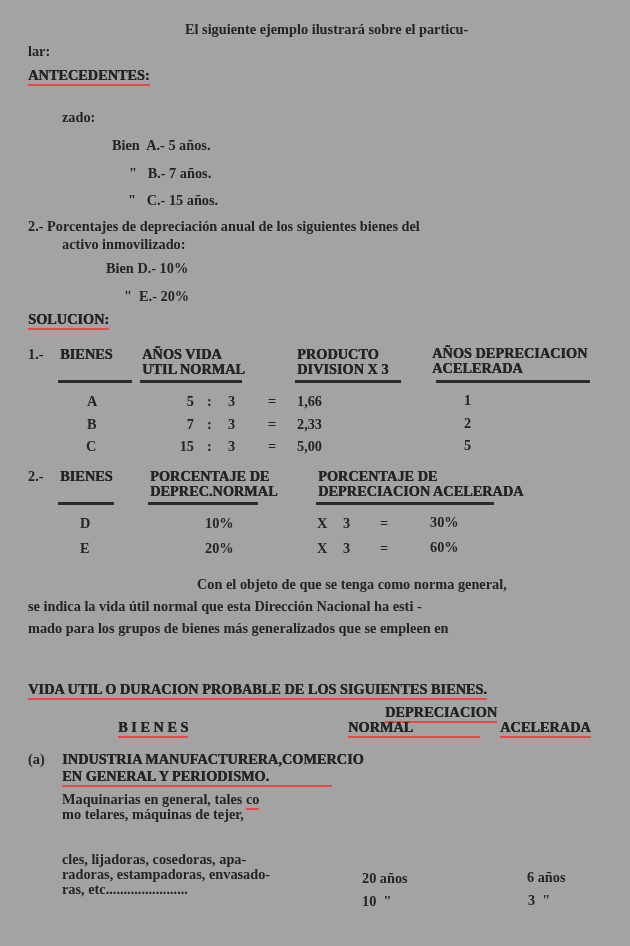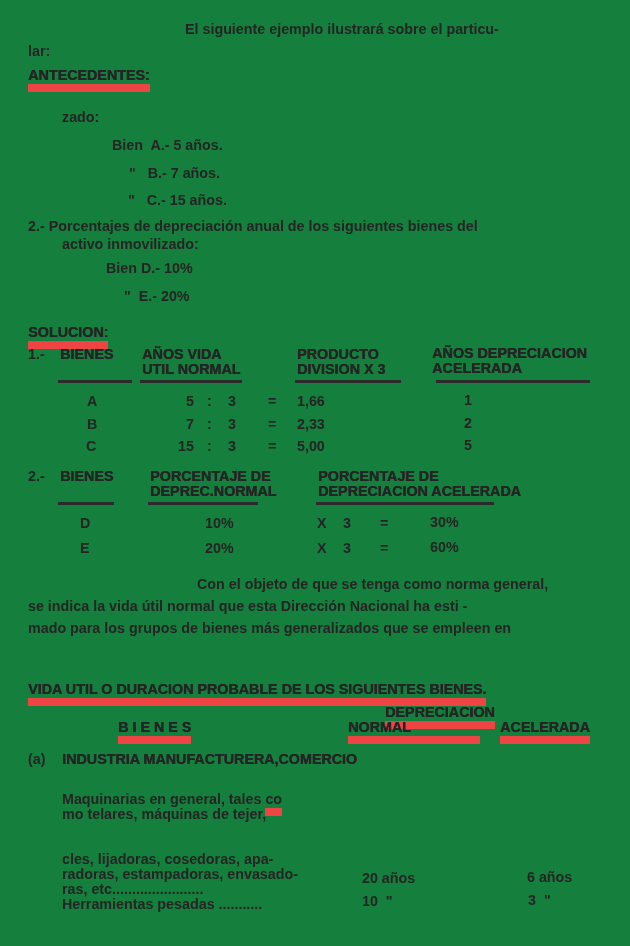--- a/index.html
+++ b/index.html
@@ -1,28 +1,28 @@
 <!DOCTYPE html>
 <html><head>
 <meta charset="utf-8">
 <style>
   html,body{margin:0;padding:0;background:#ffffff;}
   #page{
     position:relative;
     width:630px;height:946px;
-    background:#15803d;
+    background:#a3a3a3;
     overflow:hidden;
-    font-family:Liberation Sans, sans-serif;
+    font-family:Liberation Serif, serif;
     font-size:14.3px;
     font-weight:bold;
     color:#242424;
     line-height:1.05;
   }
   .t{position:absolute;white-space:pre;}
-  .u{border-bottom:8px solid #ef4444;padding-bottom:1px;}
+  .u{border-bottom:2px solid #ef4444;padding-bottom:1px;}
   .hv{text-shadow:0.5px 0 0 currentColor;}
   .rule{position:absolute;height:3px;background:#2b2b2b;}
   .ra{display:inline-block;text-align:right;}
 </style>
 </head>
 <body>
 
 <div id="page">
 
   <div class="t" style="left:185px;top:22px">El siguiente ejemplo ilustrará sobre el particu-</div>
@@ -35,21 +35,21 @@
   <div class="t" style="left:112px;top:138px">Bien  A.- 5 años.</div>
   <div class="t" style="left:129px;top:166px">"   B.- 7 años.</div>
   <div class="t" style="left:128px;top:193px">"   C.- 15 años.</div>
 
   <div class="t" style="left:28px;top:219px">2.- Porcentajes de depreciación anual de los siguientes bienes del</div>
   <div class="t" style="left:62px;top:237px">activo inmovilizado:</div>
 
   <div class="t" style="left:106px;top:261px">Bien D.- 10%</div>
   <div class="t" style="left:124px;top:289px">"  E.- 20%</div>
 
-  <div class="t u hv" style="left:28px;top:325px">SOLUCION:</div>
+  <div class="t u hv" style="left:28px;top:312px">SOLUCION:</div>
 
   <div class="t" style="left:28px;top:347px">1.-</div>
   <div class="t hv" style="left:60px;top:347px">BIENES</div>
   <div class="t hv" style="left:142px;top:347px">AÑOS VIDA</div>
   <div class="t hv" style="left:142px;top:362px">UTIL NORMAL</div>
   <div class="t hv" style="left:297px;top:347px">PRODUCTO</div>
   <div class="t hv" style="left:297px;top:362px">DIVISION X 3</div>
   <div class="t hv" style="left:432px;top:346px">AÑOS DEPRECIACION</div>
   <div class="t hv" style="left:432px;top:361px">ACELERADA</div>
   <div class="rule" style="left:58px;top:380px;width:74px"></div>
@@ -111,27 +111,27 @@
 
   <div class="t u hv" style="left:28px;top:682px">VIDA UTIL O DURACION PROBABLE DE LOS SIGUIENTES BIENES.</div>
 
   <div class="t u hv" style="left:385px;top:705px">DEPRECIACION</div>
   <div class="t u hv" style="left:118px;top:720px">B I E N E S</div>
   <div class="t u hv" style="left:348px;top:720px;width:132px">NORMAL</div>
   <div class="t u hv" style="left:500px;top:720px">ACELERADA</div>
 
   <div class="t" style="left:28px;top:752px">(a)</div>
   <div class="t hv" style="left:62px;top:752px">INDUSTRIA MANUFACTURERA,COMERCIO</div>
+  <div class="t u hv" style="left:62px;top:769px;width:270px">EN GENERAL Y PERIODISMO.</div>
 
   <div class="t" style="left:62px;top:792px"><span>Maquinarias en general, tales </span><span class="u">co</span></div>
   <div class="t" style="left:62px;top:807px">mo telares, máquinas de tejer,</div>
   <div class="t" style="left:62px;top:852px">cles, lijadoras, cosedoras, apa-</div>
   <div class="t" style="left:62px;top:882px">ras, etc.......................</div>
   <div class="t" style="left:62px;top:867px">radoras, estampadoras, envasado-</div>
 
   <div class="t" style="left:362px;top:871px">20 años</div>
   <div class="t" style="left:527px;top:870px">6 años</div>
 
-  <div class="t" style="left:62px;top:897px">Herramientas pesadas ...........</div>
   <div class="t" style="left:362px;top:894px">10  "</div>
   <div class="t" style="left:528px;top:893px">3  "</div>
 
 </div>
 
 </body></html>

